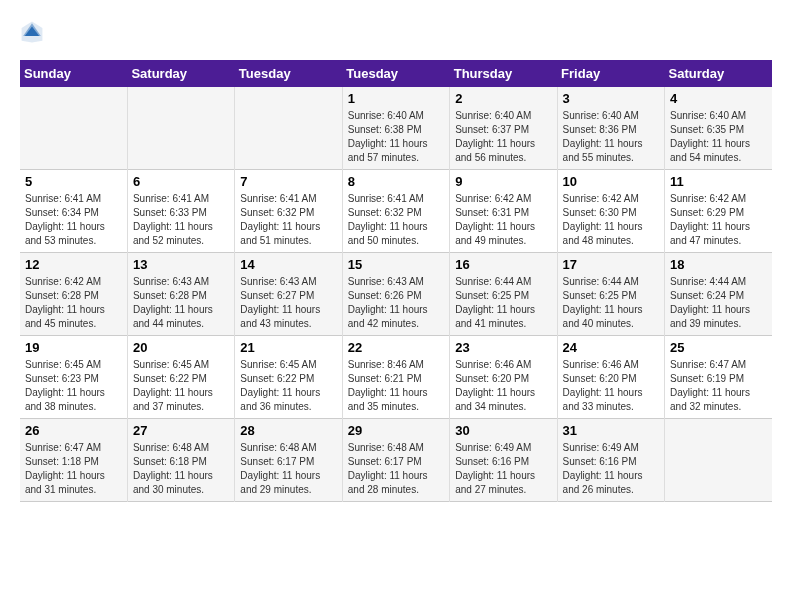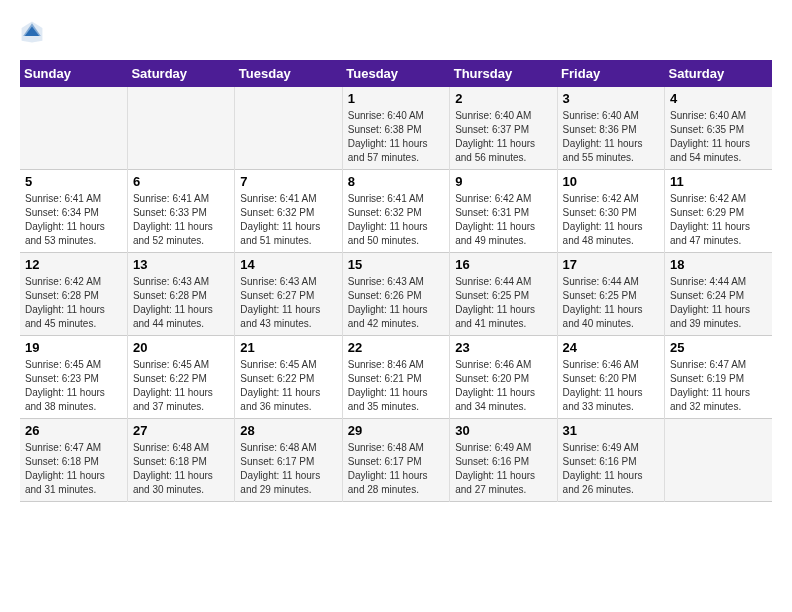--- a/index.html
+++ b/index.html
@@ -285,21 +285,21 @@
           <span class="day-number">25</span>
           <div class="day-info">Sunrise: 6:47 AM
 Sunset: 6:19 PM
 Daylight: 11 hours and 32 minutes.</div>
         </td>
       </tr>
       <tr>
         <td>
           <span class="day-number">26</span>
           <div class="day-info">Sunrise: 6:47 AM
-Sunset: 6:18 PM
+Sunset: 1:18 PM
 Daylight: 11 hours and 31 minutes.</div>
         </td>
         <td>
           <span class="day-number">27</span>
           <div class="day-info">Sunrise: 6:48 AM
 Sunset: 6:18 PM
 Daylight: 11 hours and 30 minutes.</div>
         </td>
         <td>
           <span class="day-number">28</span>

